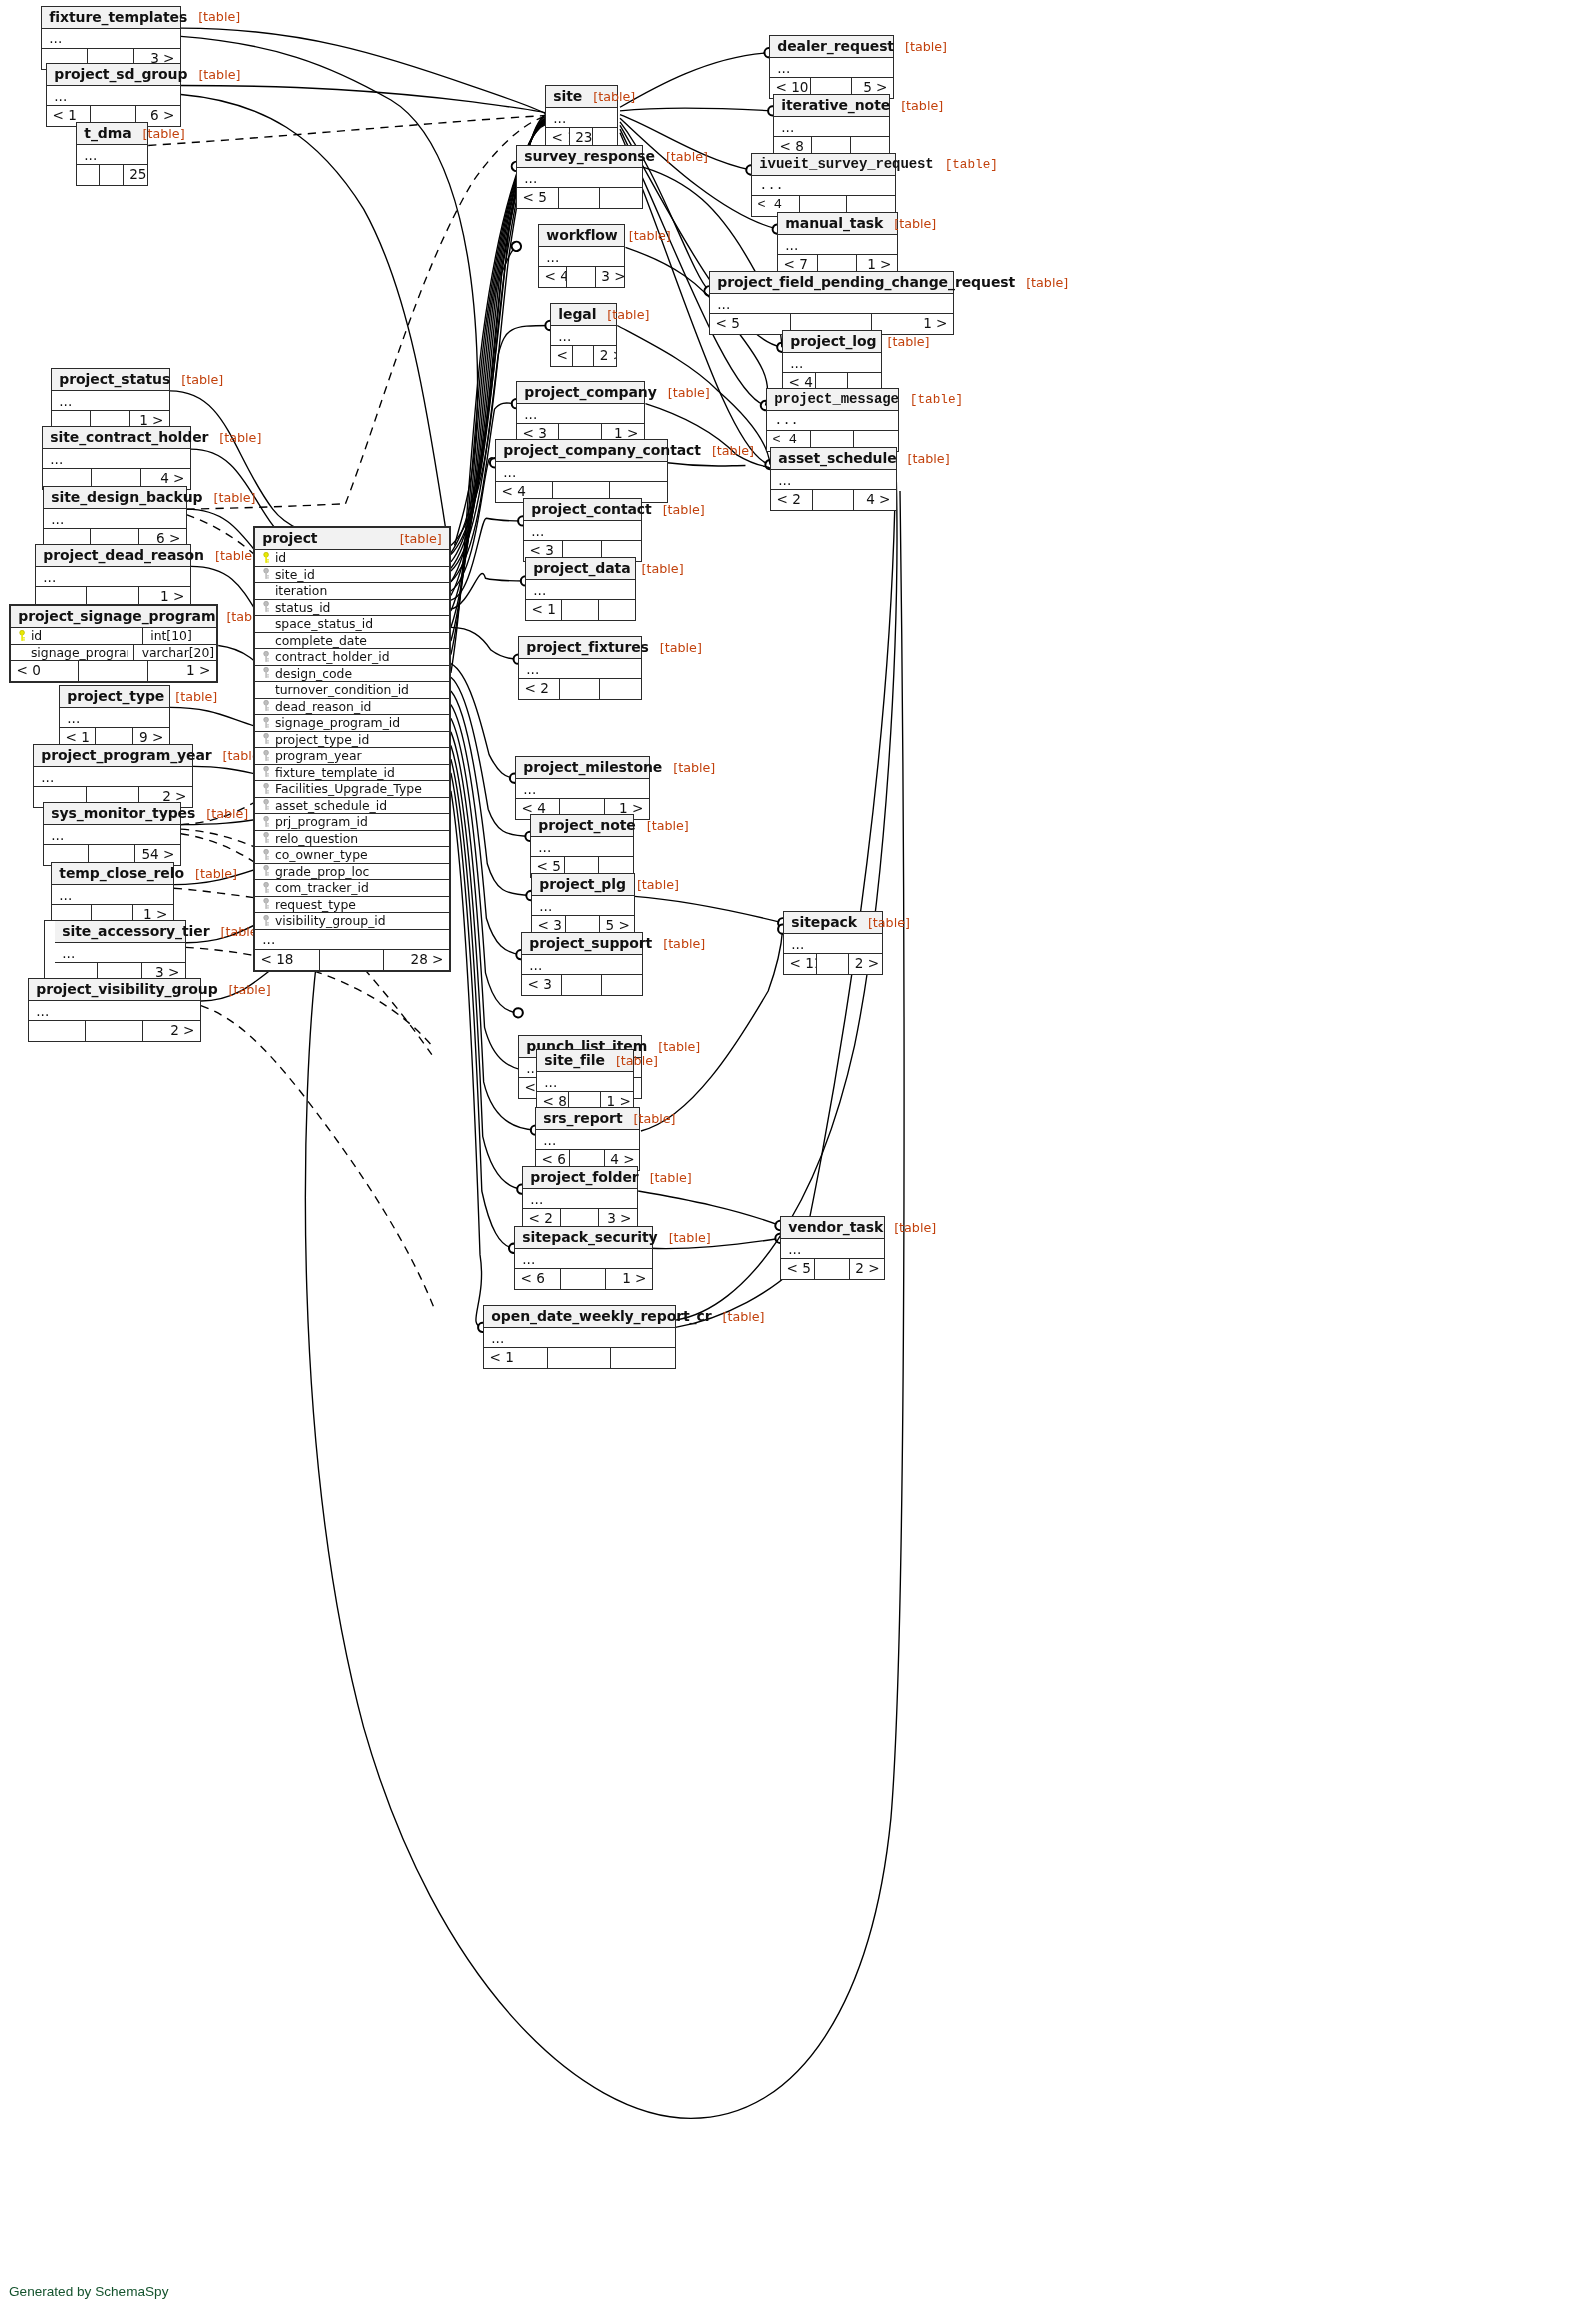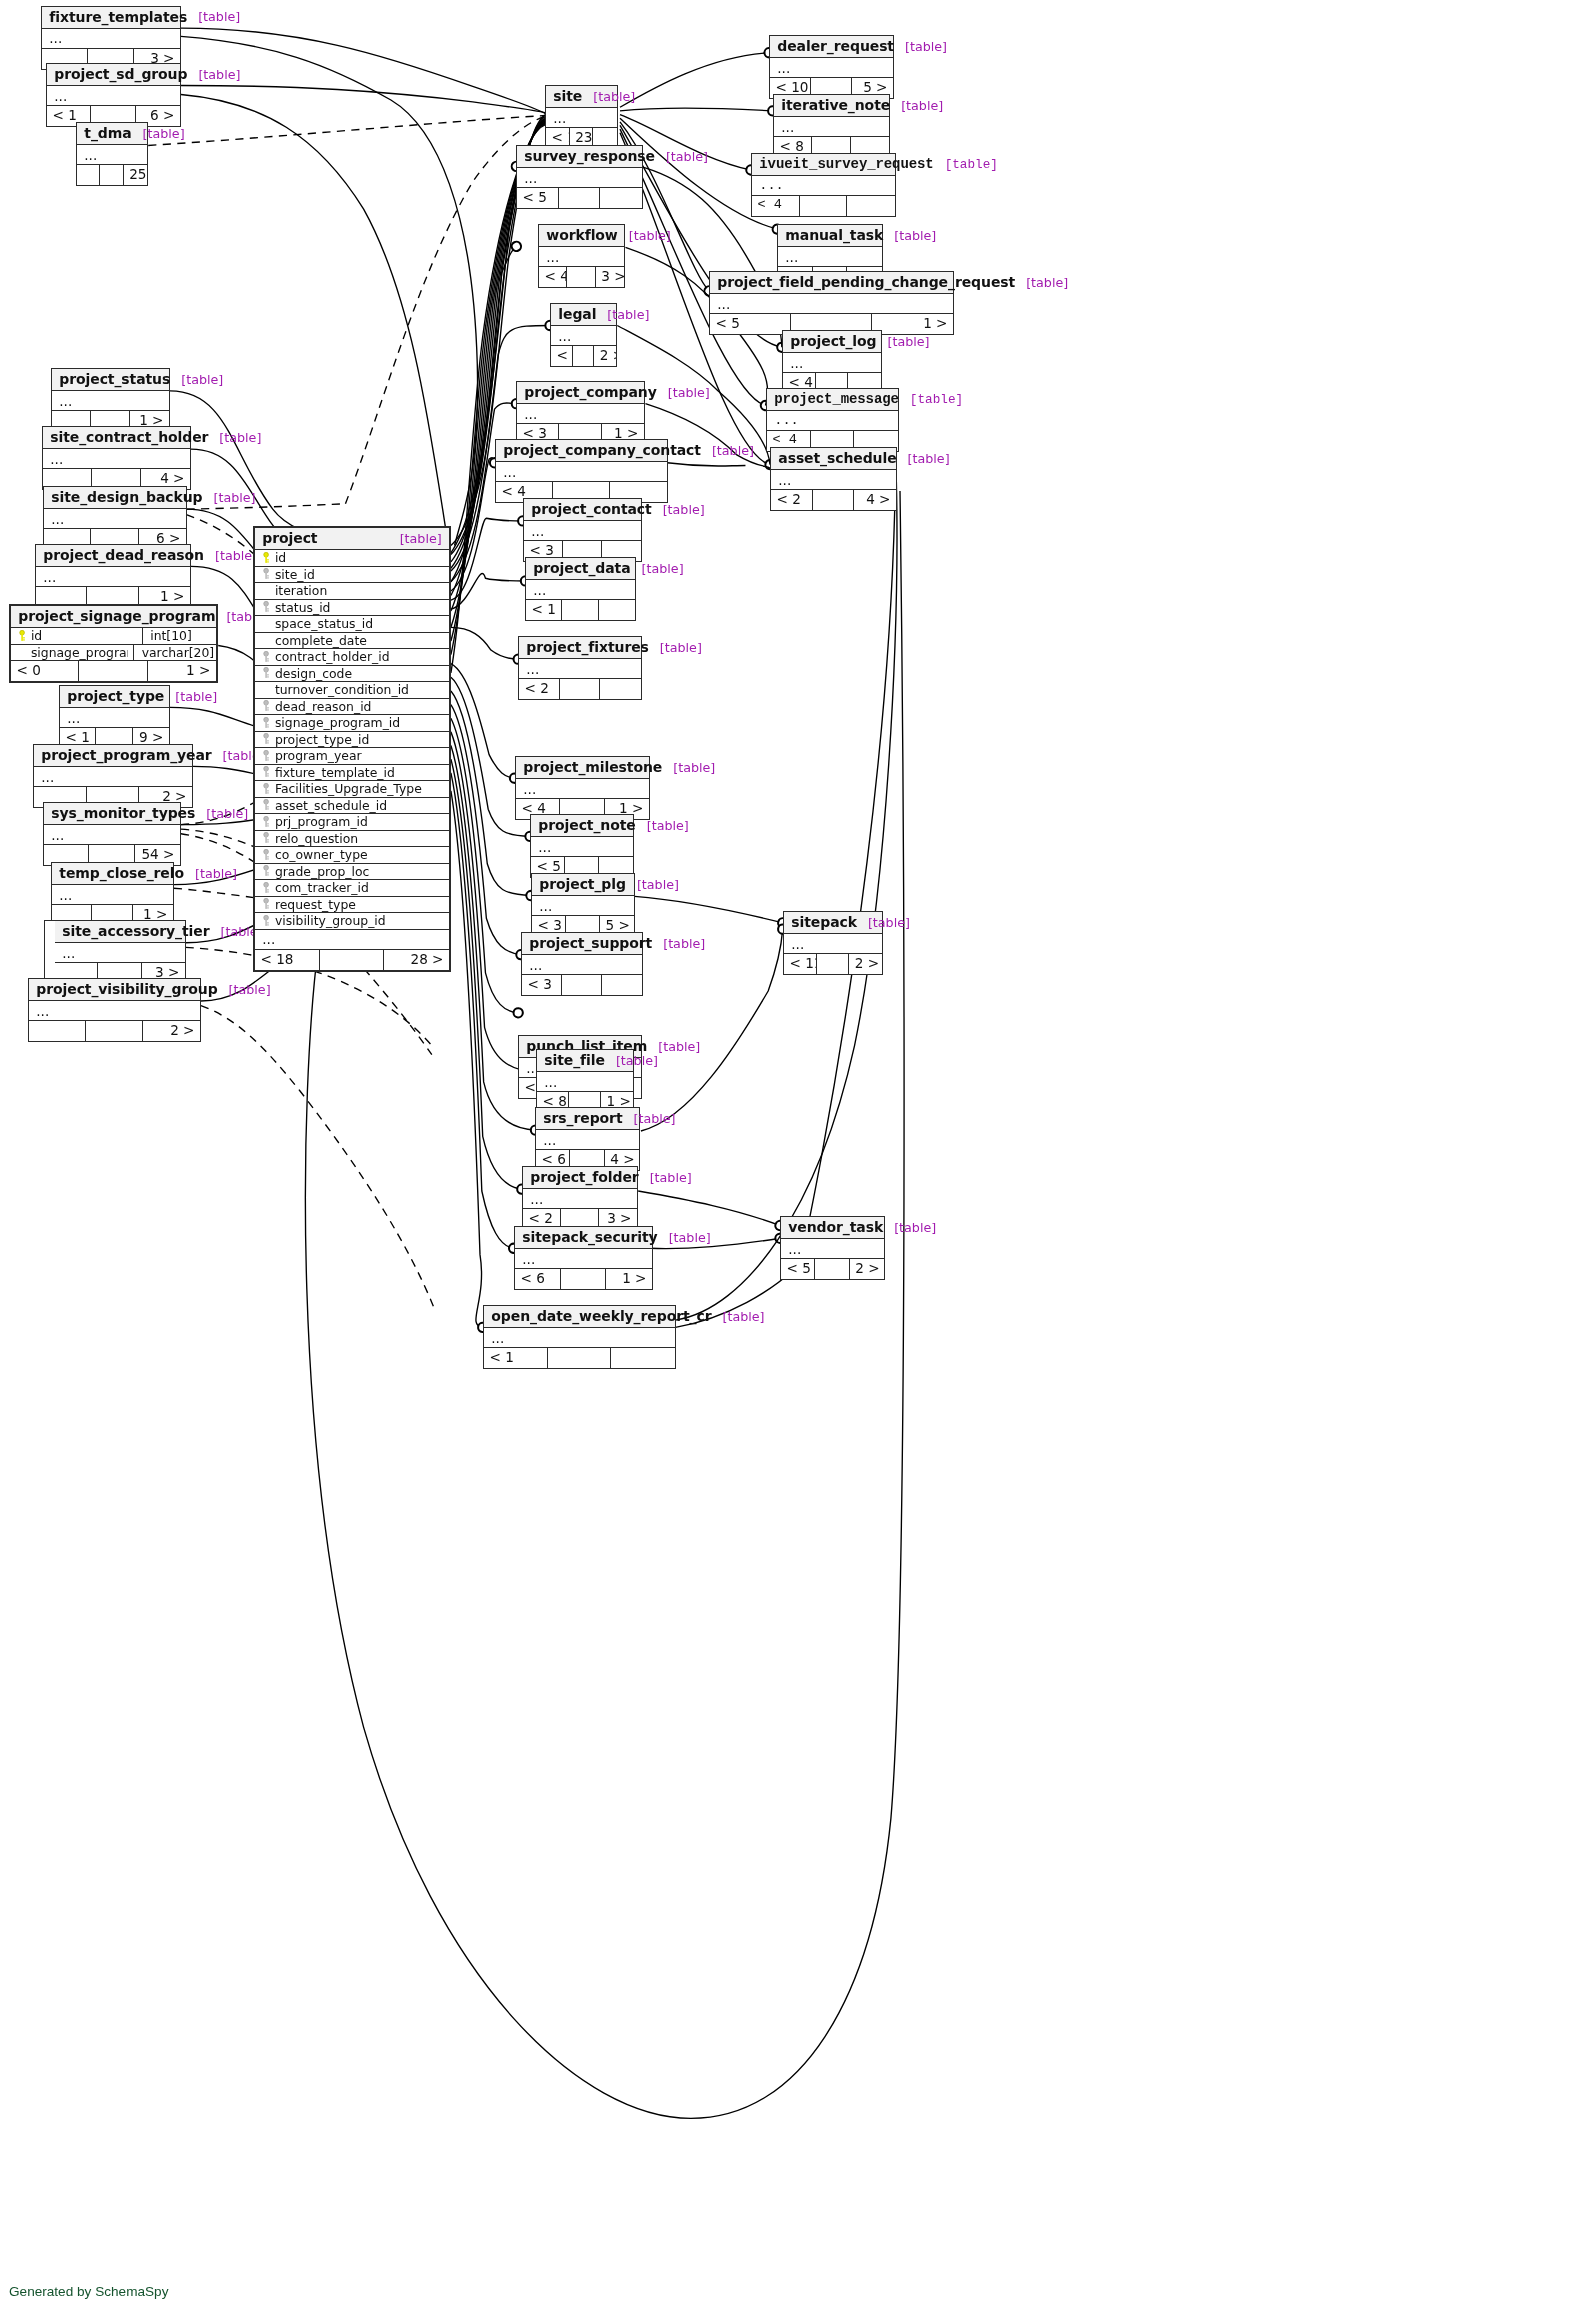--- a/index.html
+++ b/index.html
@@ -51,21 +51,21 @@
     height: 22px;
     white-space: nowrap;
   }
   .node .hdr .tname {
     font-weight: bold;
     font-size: 14px;
     letter-spacing: -0.1px;
   }
   .node .hdr .ttag {
     font-size: 12.7px;
-    color: #a21caf;
+    color: #c2410c;
     font-weight: normal;
     padding-left: 11px;
   }
   .node .body {
     border-bottom: 1.5px solid #2b2b2b;
     padding: 0.9px 7.3px 2.7px 7.3px;
     box-sizing: border-box;
     height: 20px;
     line-height: 18px;
     font-size: 13.6px;
@@ -659,21 +659,21 @@
           <span class="tname">ivueit_survey_request</span>
           <span class="ttag">[table]</span>
         </div>
         <div class="body">...</div>
         <div class="foot">
           <div class="cell l">&lt; 4</div>
           <div class="cell c"></div>
           <div class="cell r"></div>
         </div>
       </div>
-      <div class="node compact" style="left: 777px; top: 224px; width: 106px;">
+      <div class="node compact" style="left: 777px; top: 212px; width: 121px;">
         <div class="hdr">
           <span class="tname">manual_task</span>
           <span class="ttag">[table]</span>
         </div>
         <div class="body">...</div>
         <div class="foot">
           <div class="cell l">&lt; 7</div>
           <div class="cell c"></div>
           <div class="cell r">1 &gt;</div>
         </div>

